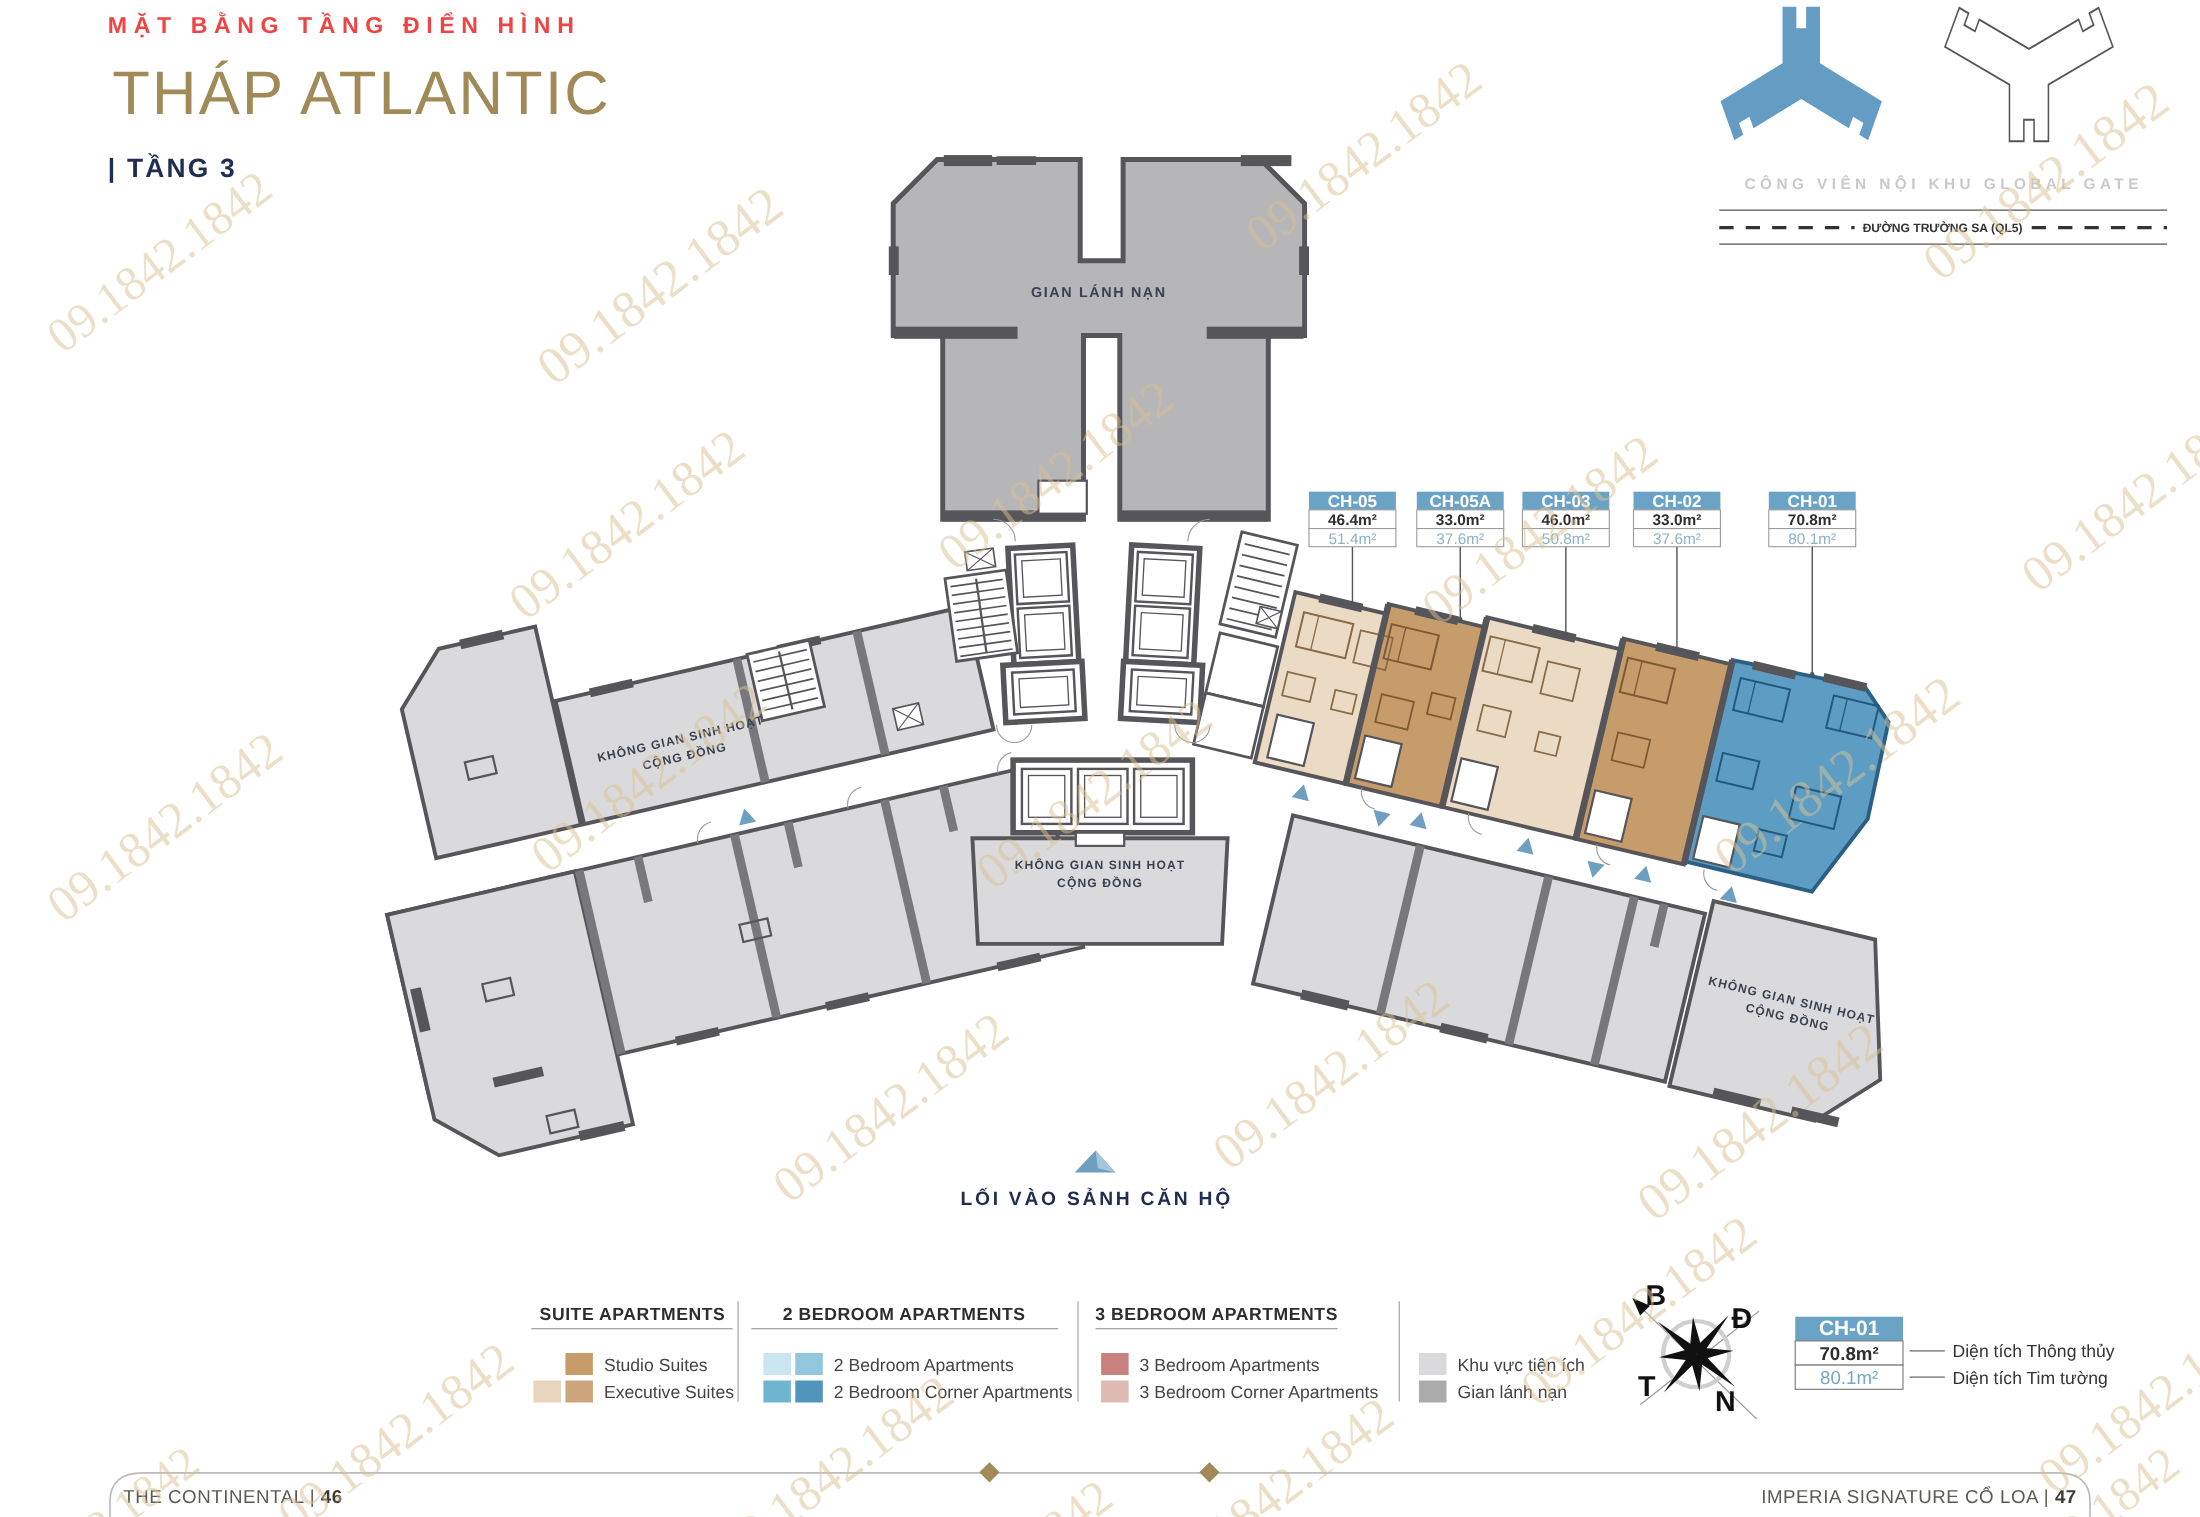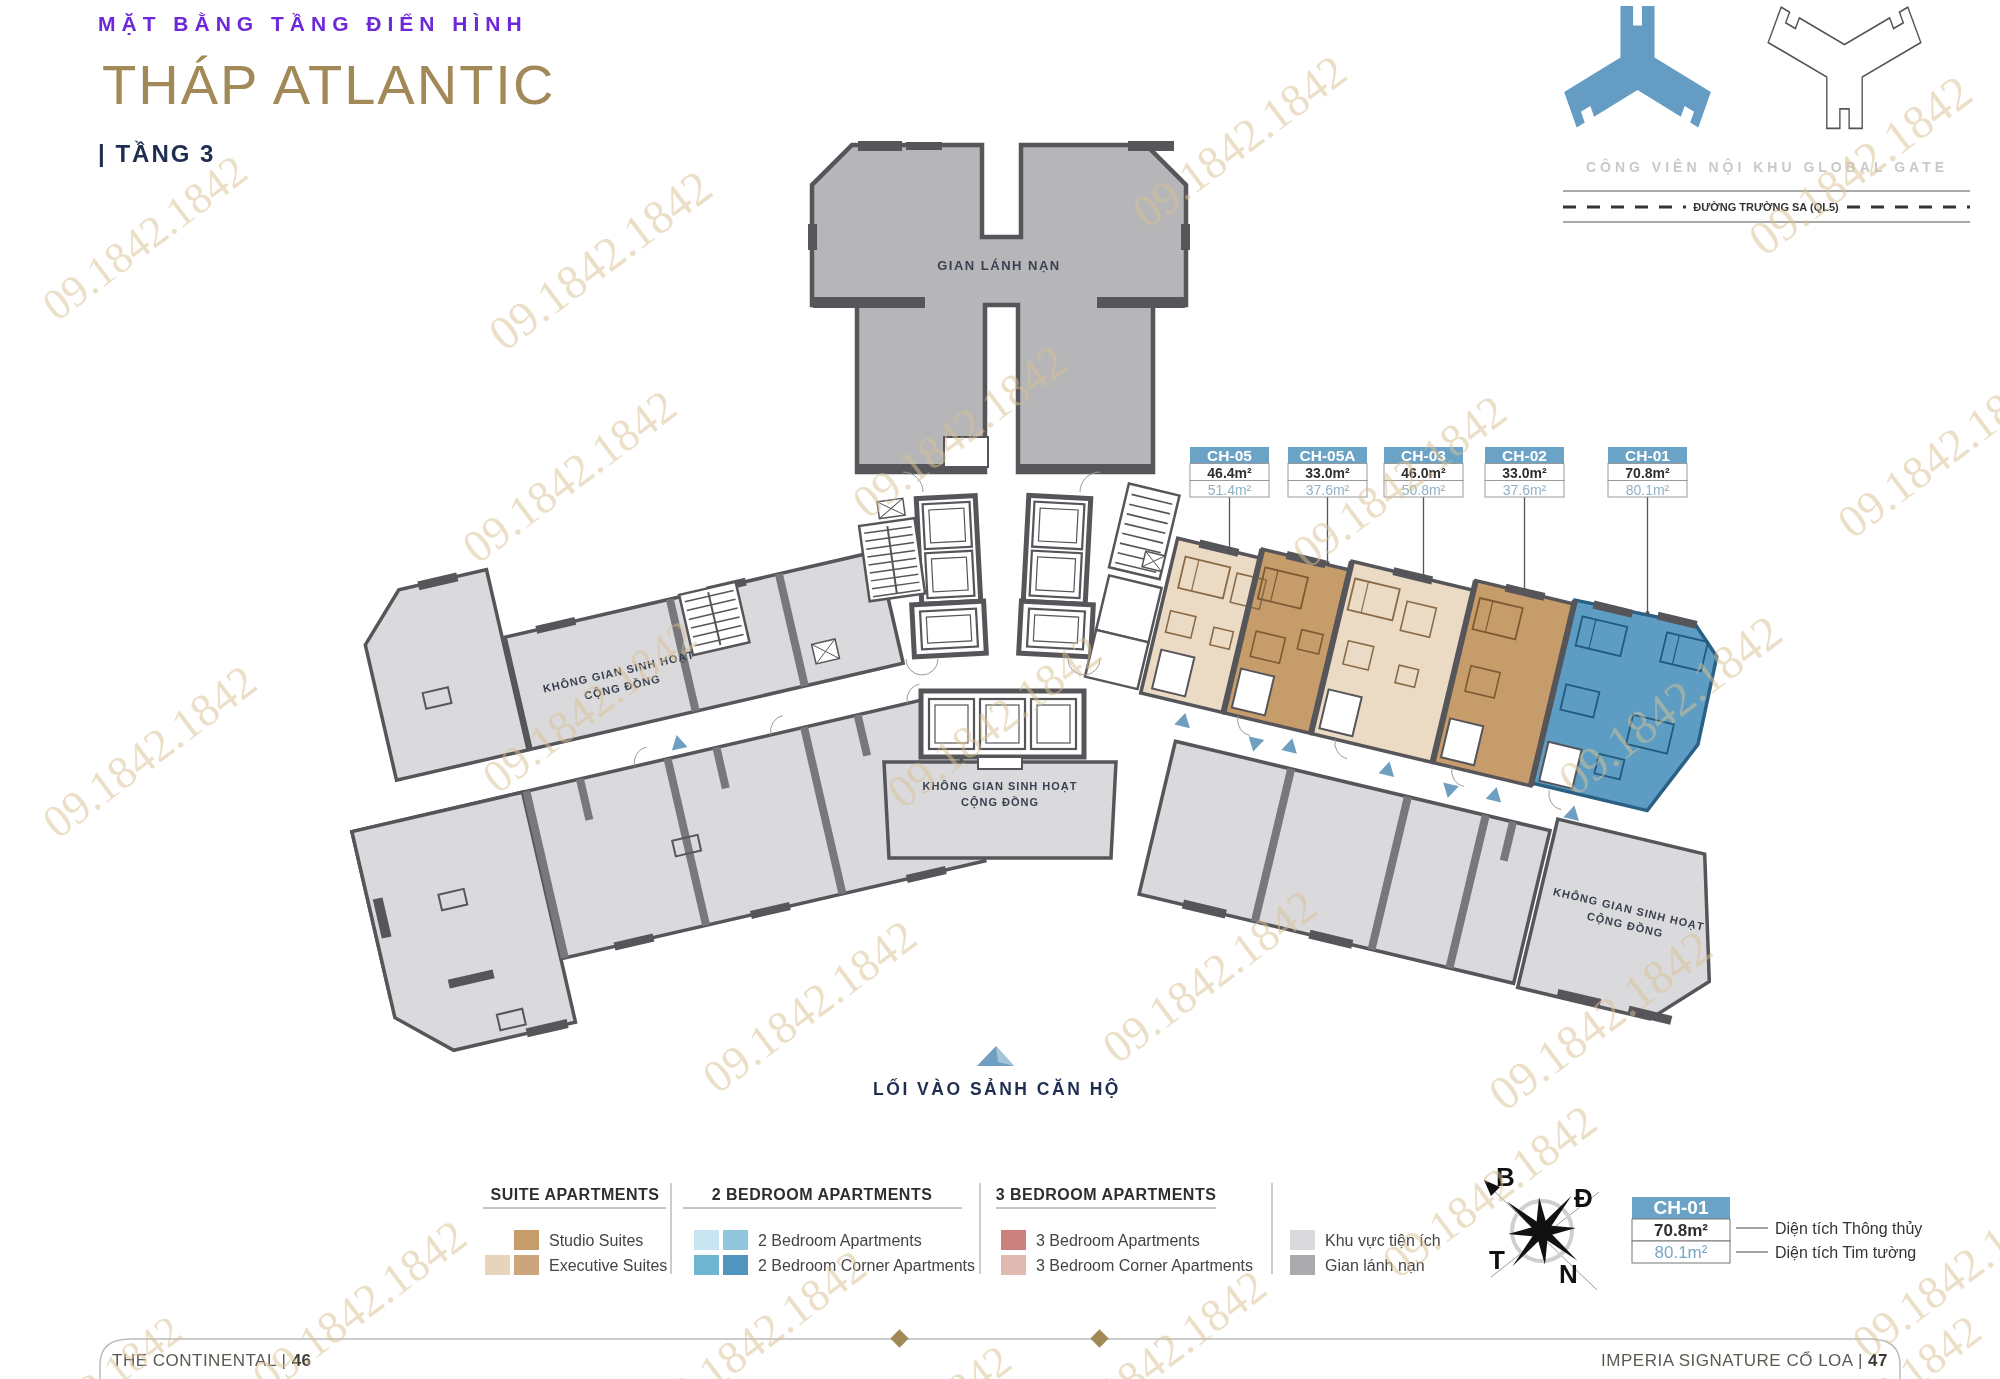--- a/index.html
+++ b/index.html
@@ -22,21 +22,21 @@
 <div class="wm" style="left:1590px;top:935px;font-size:48px;opacity:0.5">09.1842.1842</div>
 <div class="wm" style="left:1480px;top:1110px;font-size:46px;opacity:0.5">09.1842.1842</div>
 <div class="wm" style="left:350px;top:1225px;font-size:46px;opacity:0.5">09.1842.1842</div>
 <div class="wm" style="left:750px;top:1255px;font-size:46px;opacity:0.5">09.1842.1842</div>
 <div class="wm" style="left:1150px;top:1275px;font-size:46px;opacity:0.5">09.1842.1842</div>
 <div class="wm" style="left:1950px;top:1190px;font-size:46px;opacity:0.5">09.1842.1842</div>
 <div class="wm" style="left:75px;top:1320px;font-size:42px;opacity:0.5">09.1842.1842</div>
 <div class="wm" style="left:900px;top:1350px;font-size:44px;opacity:0.5">09.1842.1842</div>
 <div class="wm" style="left:1870px;top:1320px;font-size:44px;opacity:0.5">09.1842.1842</div>
 
-<div style="position:absolute;left:98px;top:12px;font-size:21px;letter-spacing:6px;color:#6d28d9;font-weight:bold;">MẶT BẰNG TẦNG ĐIỂN HÌNH</div>
+<div style="position:absolute;left:98px;top:12px;font-size:21px;letter-spacing:6px;color:#ef4444;font-weight:bold;">MẶT BẰNG TẦNG ĐIỂN HÌNH</div>
 
 <div style="position:absolute;left:102px;top:52px;font-size:56px;color:#a18a58;letter-spacing:2px;">THÁP ATLANTIC</div>
 
 <div style="position:absolute;left:98px;top:140px;font-size:24px;letter-spacing:2px;color:#1e2d50;font-weight:bold;">| TẦNG 3</div>
 
 <svg style="position:absolute;left:0;top:0;z-index:2" width="2000" height="1379" viewBox="0 0 2000 1379">
 
 <g transform="translate(1637.5,68.5) scale(0.74,0.975)">
       <polygon points="-6.0,-44.0 -6.0,-64.0 -23.0,-64.0 -23.0,-11.3 -99.1,24.1 -82.2,60.4 -71.3,55.3 -76.4,44.4 -63.7,38.5 -58.6,49.4 0.0,22.1 58.6,49.4 63.7,38.5 76.4,44.4 71.3,55.3 82.2,60.4 99.1,24.1 23.0,-11.3 23.0,-64.0 6.0,-64.0 6.0,-44.0" fill="#649cc4"></polygon>
     </g>

